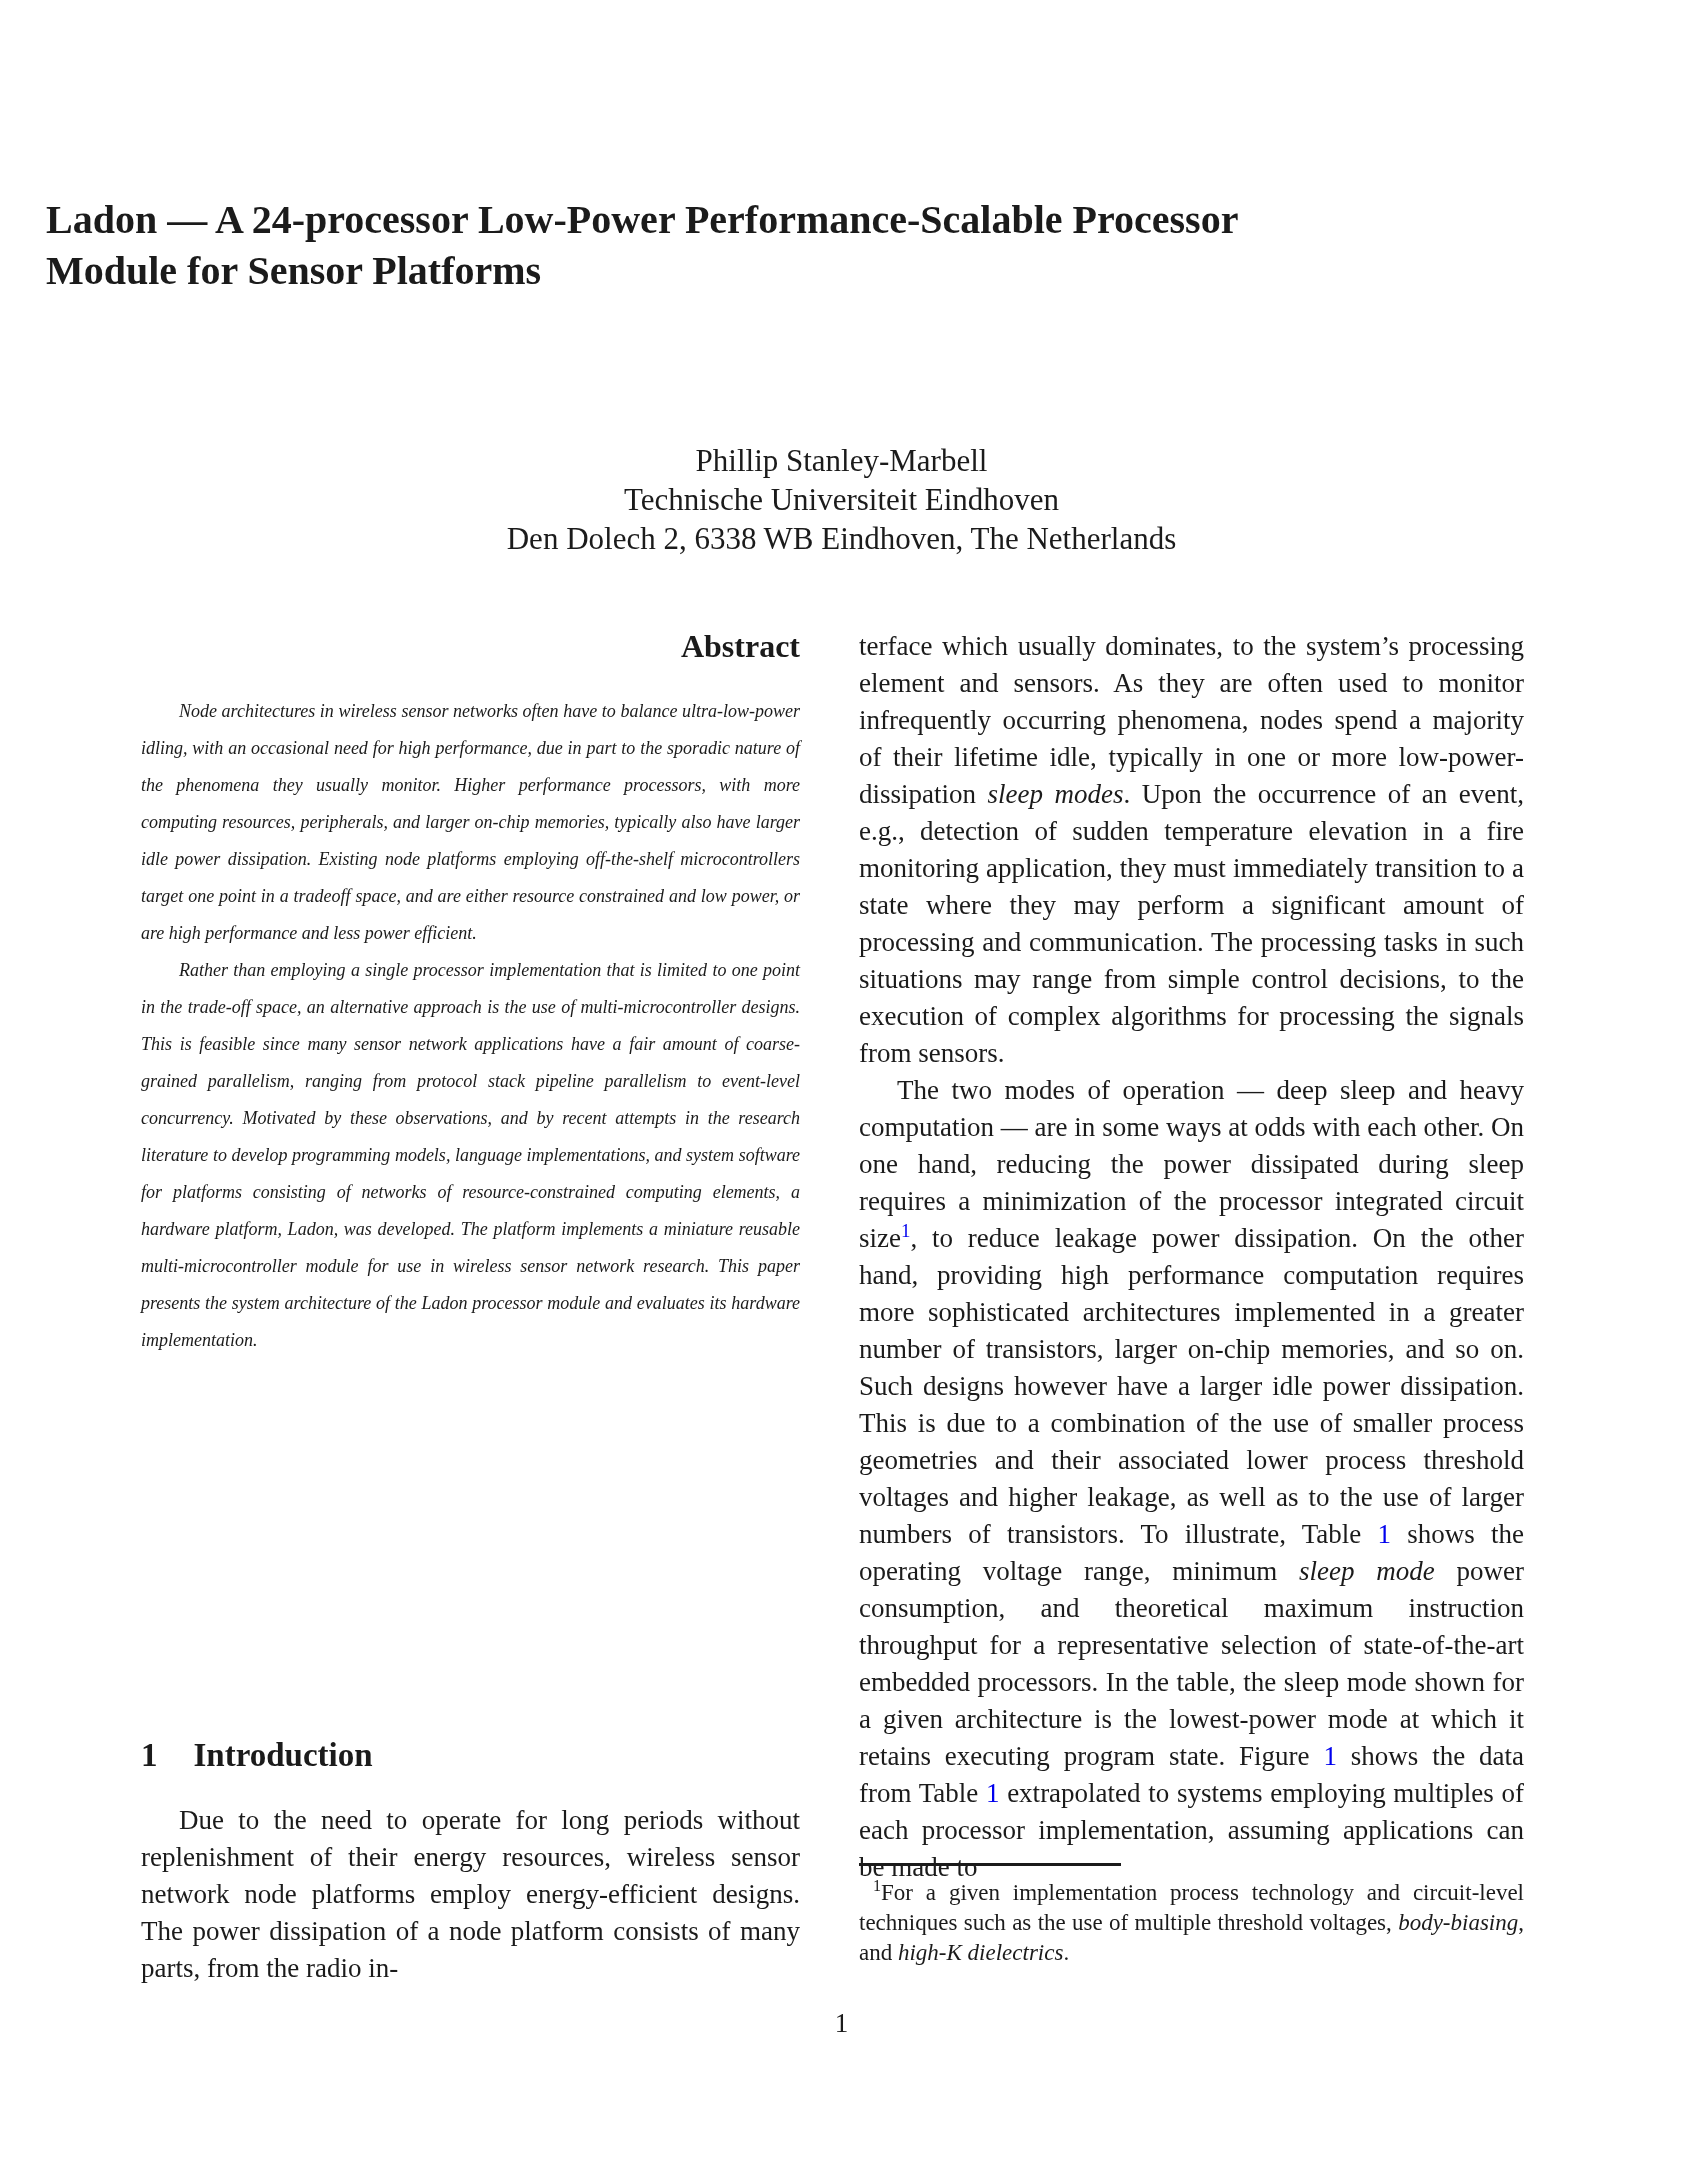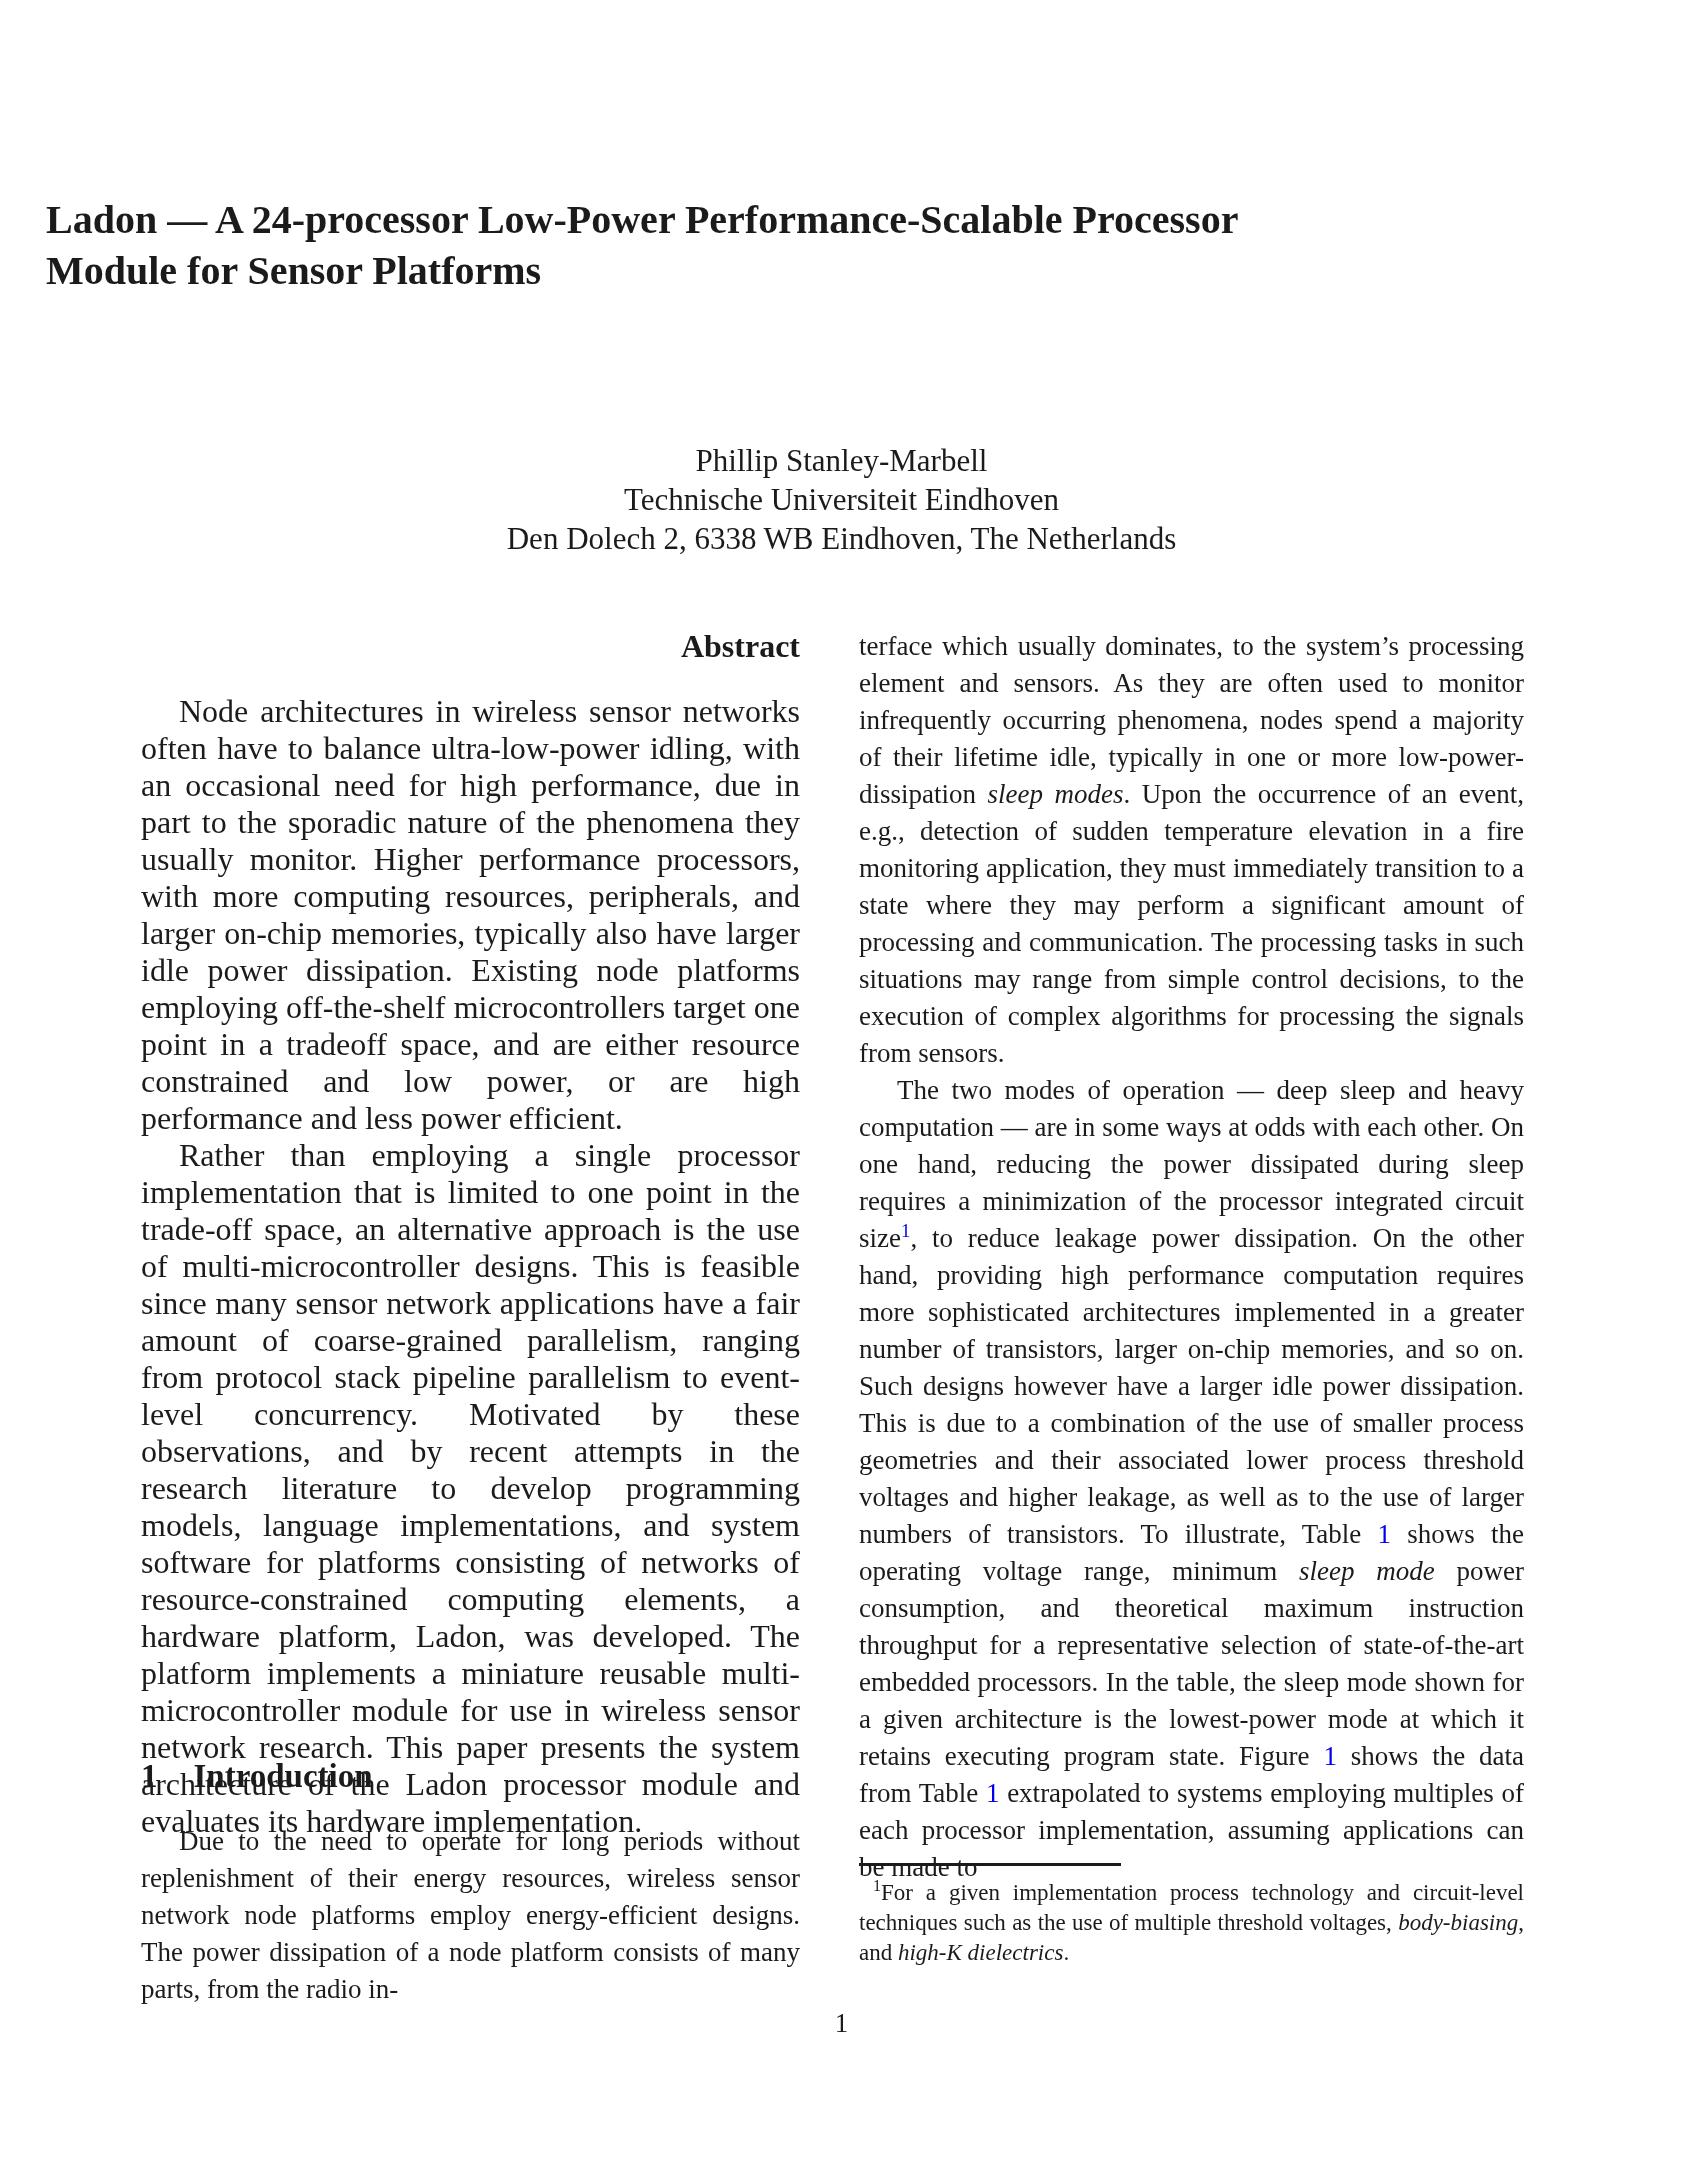--- a/index.html
+++ b/index.html
@@ -50,30 +50,30 @@
     width: 659px;
   }
   .abstract-heading {
     margin: 0 0 28px 0;
     text-align: right;
     font-size: 32px;
     font-weight: bold;
   }
   .abstract-para {
     margin: 0;
-    font-size: 32px;
+    font-style: italic;
+    font-size: 18px;
     line-height: 37px;
     text-align: justify;
   }
   .indent { text-indent: 38px; }
   .col-intro {
     left: 141px;
     top: 1737px;
     width: 659px;
-    margin-top: 21px;
   }
   .section-heading {
     margin: 0 0 28px 0;
     font-size: 33px;
     font-weight: bold;
     text-align: left;
   }
   .sec-num { display: inline-block; margin-right: 36px; }
   .body-para {
     margin: 0;

